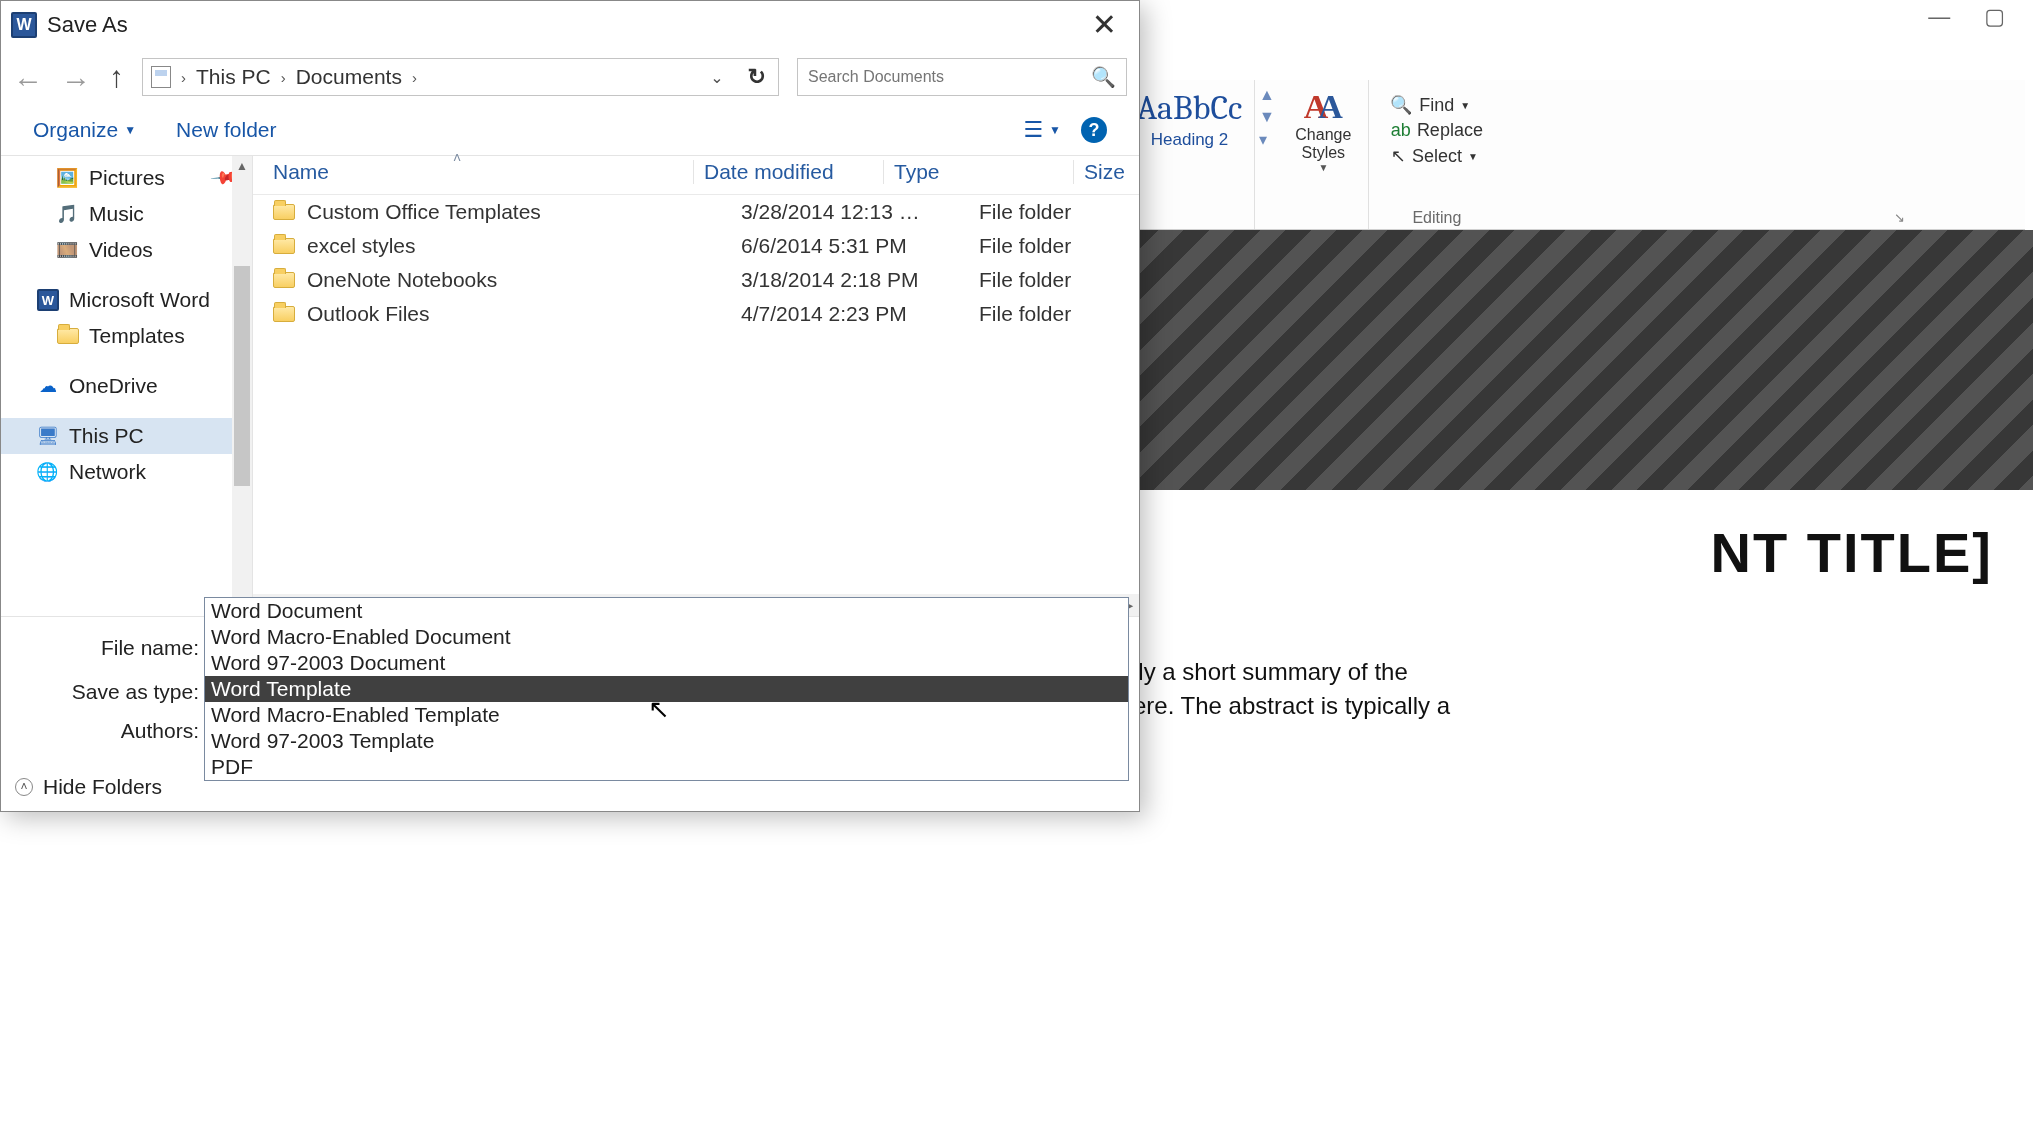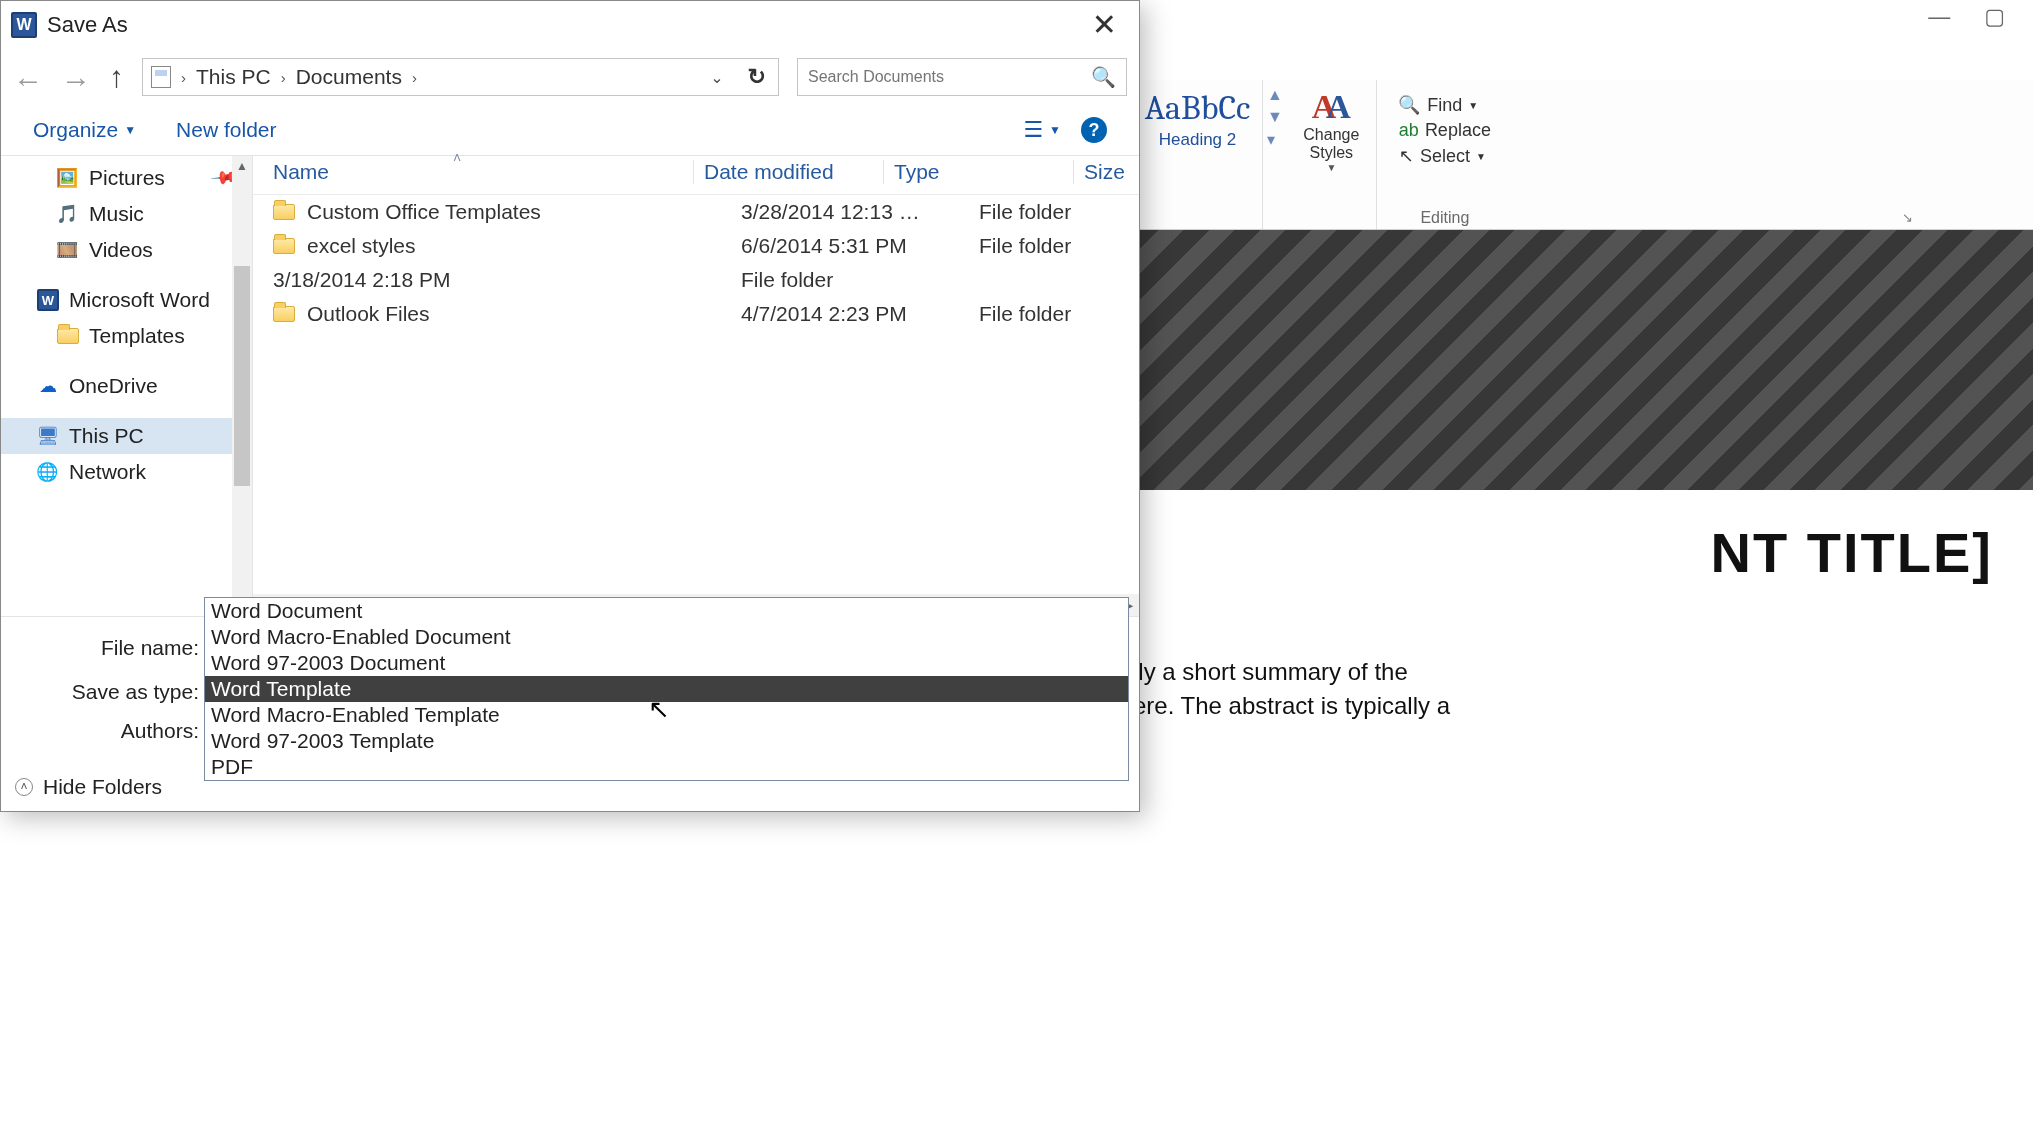--- a/index.html
+++ b/index.html
@@ -1,20 +1,20 @@
 <!DOCTYPE html>
 <html><head>
 <meta charset="utf-8">
 <style>
   * { box-sizing: border-box; margin: 0; padding: 0; font-family: "Segoe UI", Tahoma, sans-serif; }
   body { background: #fff; width: 2033px; height: 1135px; overflow: hidden; position: relative; }
 
   
   .word-bg { position: absolute; inset: 0; background: #fff; }
-  .word-ribbon { position: absolute; top: 80px; right: 0; width: 900px; height: 150px; background: #fdfdfd; border-bottom: 1px solid #d0d0d0; display: flex; align-items: flex-start; }
+  .word-ribbon { position: absolute; top: 80px; right: 8px; width: 900px; height: 150px; background: #fdfdfd; border-bottom: 1px solid #d0d0d0; display: flex; align-items: flex-start; }
   .ribbon-group { display: flex; flex-direction: column; align-items: center; padding: 8px 12px 2px 12px; border-right: 1px solid #e0e0e0; height: 100%; }
   .ribbon-group-label { font-size: 16px; color: #6a6a6a; margin-top: auto; }
   .style-sample { font-size: 34px; color: #1e4e9c; font-family: Cambria, serif; }
   .style-name { font-size: 17px; color: #1e4e9c; margin-top: 2px; }
   .change-styles-icon { display: flex; gap: -4px; }
   .editing-group { display: flex; flex-direction: column; gap: 4px; padding: 6px 10px; }
   .editing-item { display: flex; align-items: center; gap: 6px; font-size: 18px; color: #333; }
   .word-doc { position: absolute; top: 230px; right: 0; width: 900px; }
   .word-doc-img { height: 260px; background: repeating-linear-gradient(135deg,#4a4a4a 0 18px,#6a6a6a 18px 36px); filter: contrast(1.1) brightness(0.8); }
   .word-doc-title { font-family: "Arial Black", sans-serif; font-size: 56px; font-weight: 900; letter-spacing: 2px; padding: 30px 0 10px 0; text-align: right; padding-right: 40px; color: #111; }
@@ -272,20 +272,24 @@
           <div class="row">
             <span class="name">
               <span class="ic-folder"></span>
               <span>excel styles</span>
             </span>
             <span>6/6/2014 5:31 PM</span>
             <span>File folder</span>
             <span></span>
           </div>
           <div class="row">
+            <span class="name">
+              <span class="ic-folder"></span>
+              <span>OneNote Notebooks</span>
+            </span>
             <span>3/18/2014 2:18 PM</span>
             <span>File folder</span>
             <span></span>
           </div>
           <div class="row">
             <span class="name">
               <span class="ic-folder"></span>
               <span>Outlook Files</span>
             </span>
             <span>4/7/2014 2:23 PM</span>

